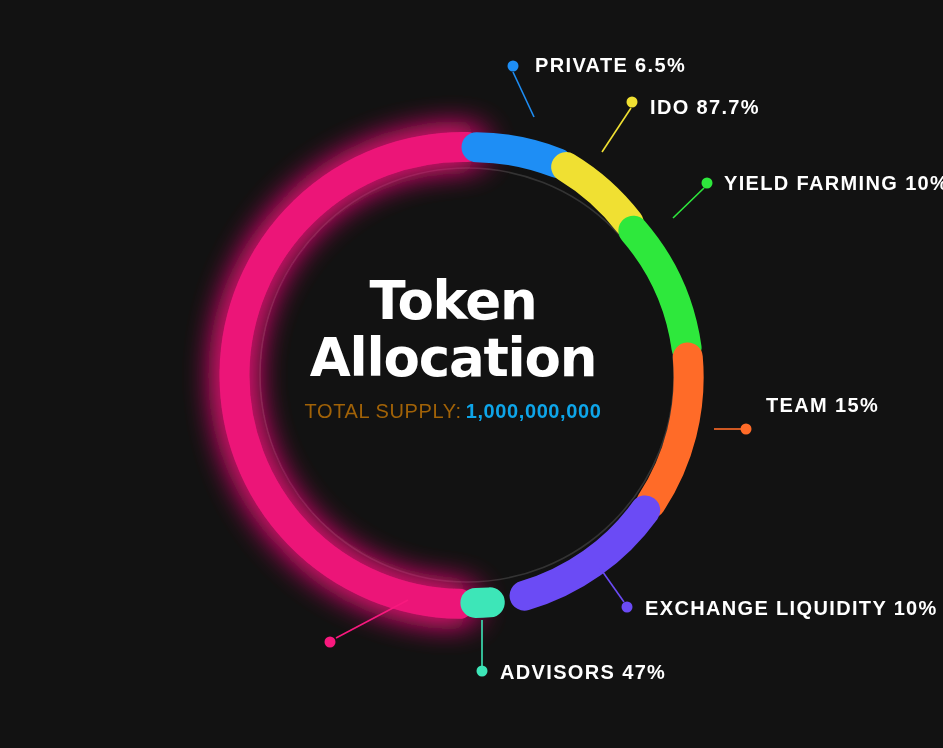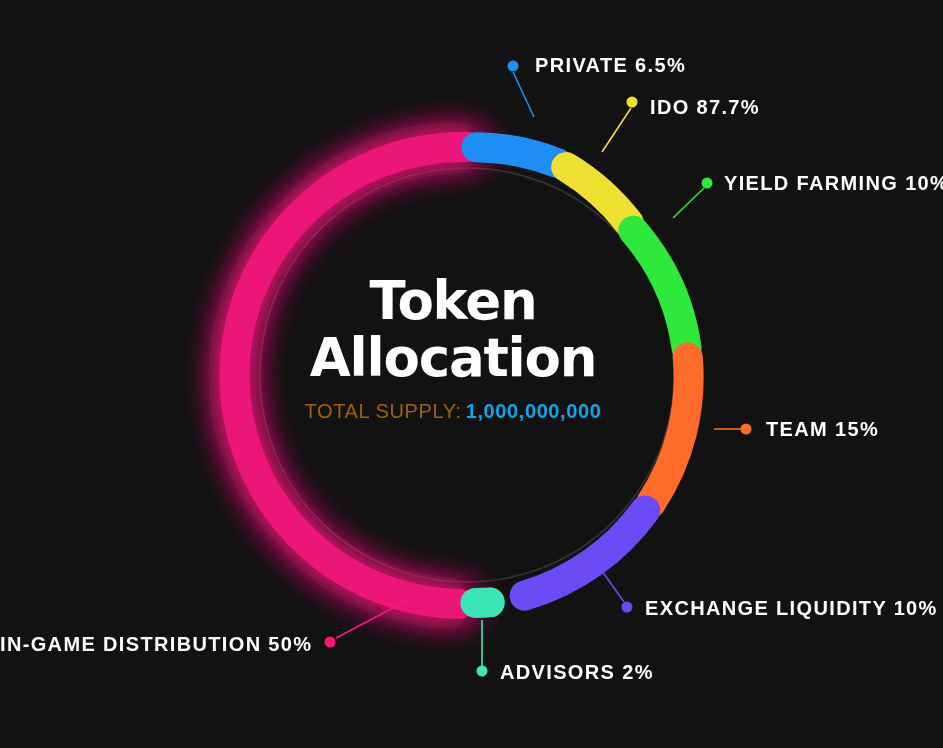--- a/index.html
+++ b/index.html
@@ -154,21 +154,20 @@
       </div>
     </div>
   </div>
 
   <div class="callout right" style="left:535px; top:56px;">PRIVATE 6.5%</div>
 
   <div class="callout right" style="left:650px; top:98px;">IDO 87.7%</div>
 
   <div class="callout right" style="left:724px; top:174px;">YIELD FARMING 10%</div>
 
-  <div class="callout right" style="left:766px; top:420px;">TEAM 15%</div>
+  <div class="callout right" style="left:766px; top:396px;">TEAM 15%</div>
 
   <div class="callout right" style="left:645px; top:599px;text-align:center;">EXCHANGE LIQUIDITY 10%</div>
 
-  <div class="callout right" style="left:500px; top:663px;">ADVISORS 2%</div>
+  <div class="callout right" style="left:500px; top:663px;">ADVISORS 47%</div>
 
-  <div class="callout left" style="left:0px; width:310px; top:635px;">IN-GAME DISTRIBUTION 50%</div>
 
 </div>
 
 </body></html>

